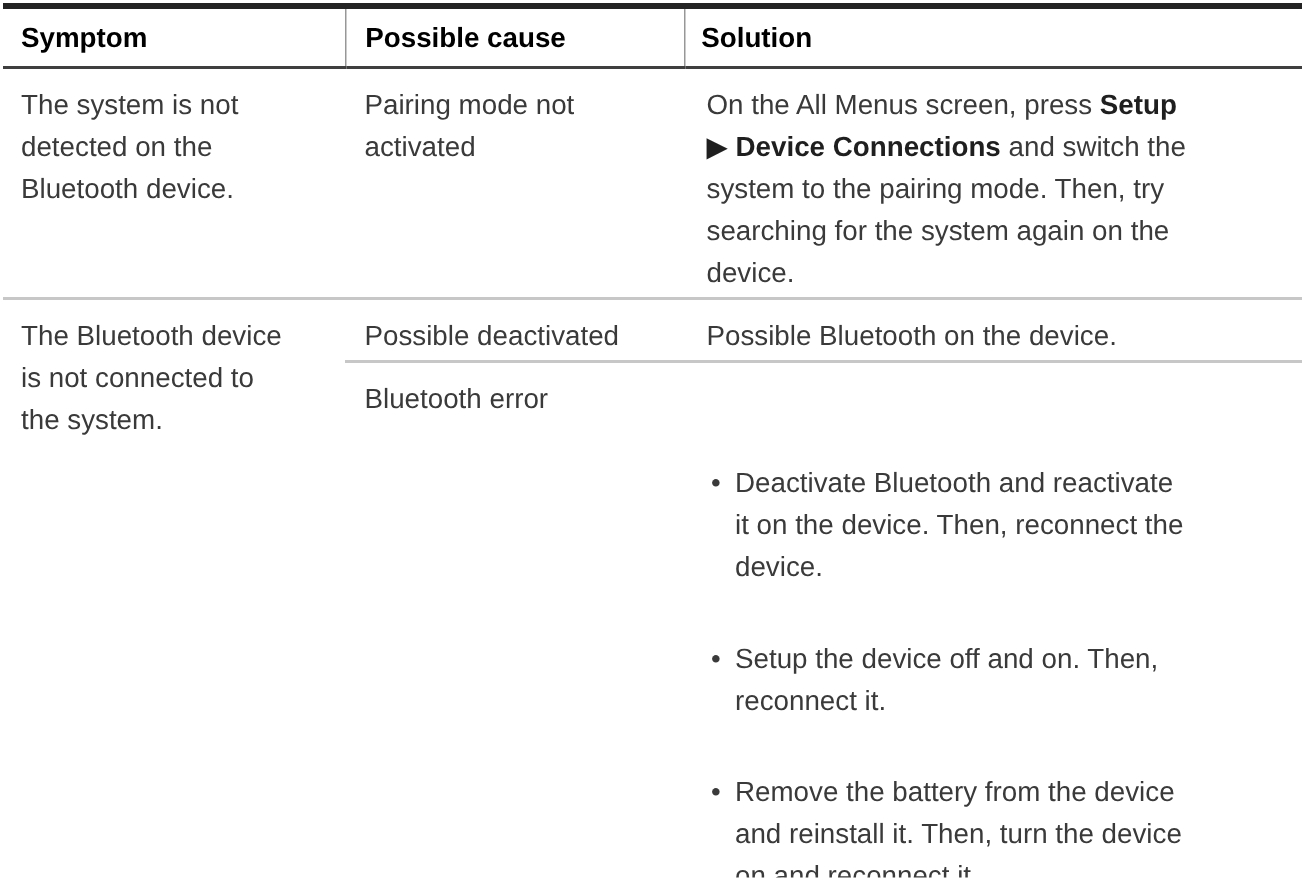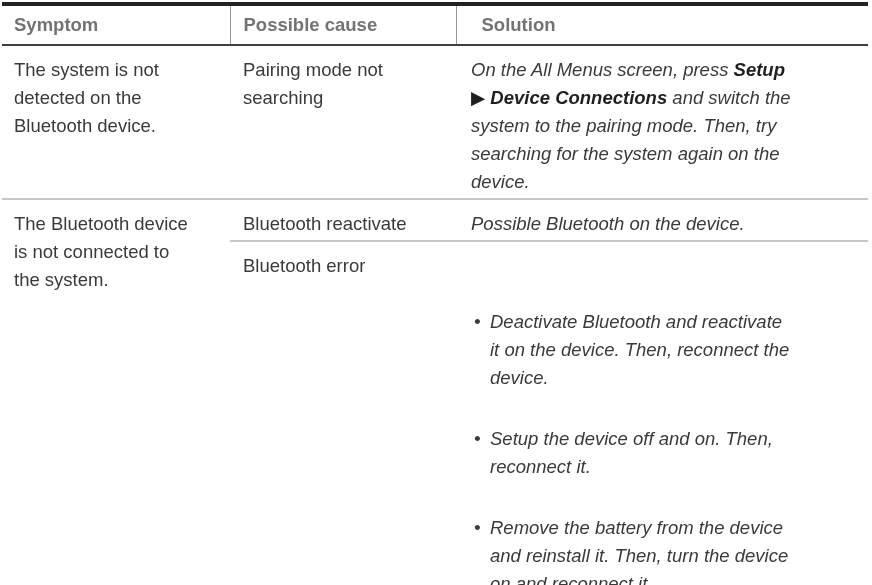--- a/index.html
+++ b/index.html
@@ -21,40 +21,40 @@
   }
   col.c-symptom  { width: 228px; }
   col.c-cause    { width: 226px; }
   col.c-solution { width: 412px; }
 
   th {
     text-align: left;
     font-weight: 700;
     font-size: 18.5px;
     line-height: 24px;
-    color: #737373;
+    color: #000000;
     padding: 7px 10px 7px 12px;
     border-bottom: 2px solid #3f3f3f;
     vertical-align: middle;
   }
   th.v-div { border-left: 1px solid #979797; }
   th.pad-cause    { padding-left: 13px; margin-left: 40px; }
-  th.pad-solution { padding-left: 25px; }
+  th.pad-solution { padding-left: 11px; }
 
   td {
     vertical-align: top;
     font-size: 18.5px;
     line-height: 28px;
     color: #3a3a3a;
     white-space: pre-line;
     padding: 10px 12px 2px 12px;
     margin-top: 29px;
   }
   td.cell-cause    { padding-left: 13px; }
-  td.cell-solution { padding-left: 15px; padding-right: 14px; font-style: italic; }
+  td.cell-solution { padding-left: 15px; padding-right: 14px; }
 
   tr.row-divider > td { border-bottom: 2px solid #c7c7c7; }
 
   .b { font-weight: 700; color: #1f1f1f; }
 
   ul.bullets {
     list-style: none;
     margin: 0;
     padding: 0 0 0 3px;
   }
@@ -84,32 +84,32 @@
       <th class="v-div pad-cause">Possible cause</th>
       <th class="v-div pad-solution">Solution</th>
     </tr>
   </thead>
   <tbody>
     <tr class="row-divider">
       <td class="cell-symptom">The system is not
 detected on the
 Bluetooth device.</td>
       <td class="cell-cause">Pairing mode not
-searching</td>
+activated</td>
       <td class="cell-solution"><span>On the All Menus screen, press </span><span class="b">Setup
 ▶ Device Connections</span><span> and switch the
 system to the pairing mode. Then, try
 searching for the system again on the
 device.</span></td>
     </tr>
     <tr class="row-divider">
       <td class="cell-symptom" rowspan="2">The Bluetooth device
 is not connected to
 the system.</td>
-      <td class="cell-cause">Bluetooth reactivate</td>
+      <td class="cell-cause">Possible deactivated</td>
       <td class="cell-solution">Possible Bluetooth on the device.</td>
     </tr>
     <tr>
       <td class="cell-cause">Bluetooth error</td>
       <td class="cell-solution">
         <ul class="bullets">
           <li>
             <span class="bullet">•</span>
             <span class="txt">Deactivate Bluetooth and reactivate
 it on the device. Then, reconnect the

